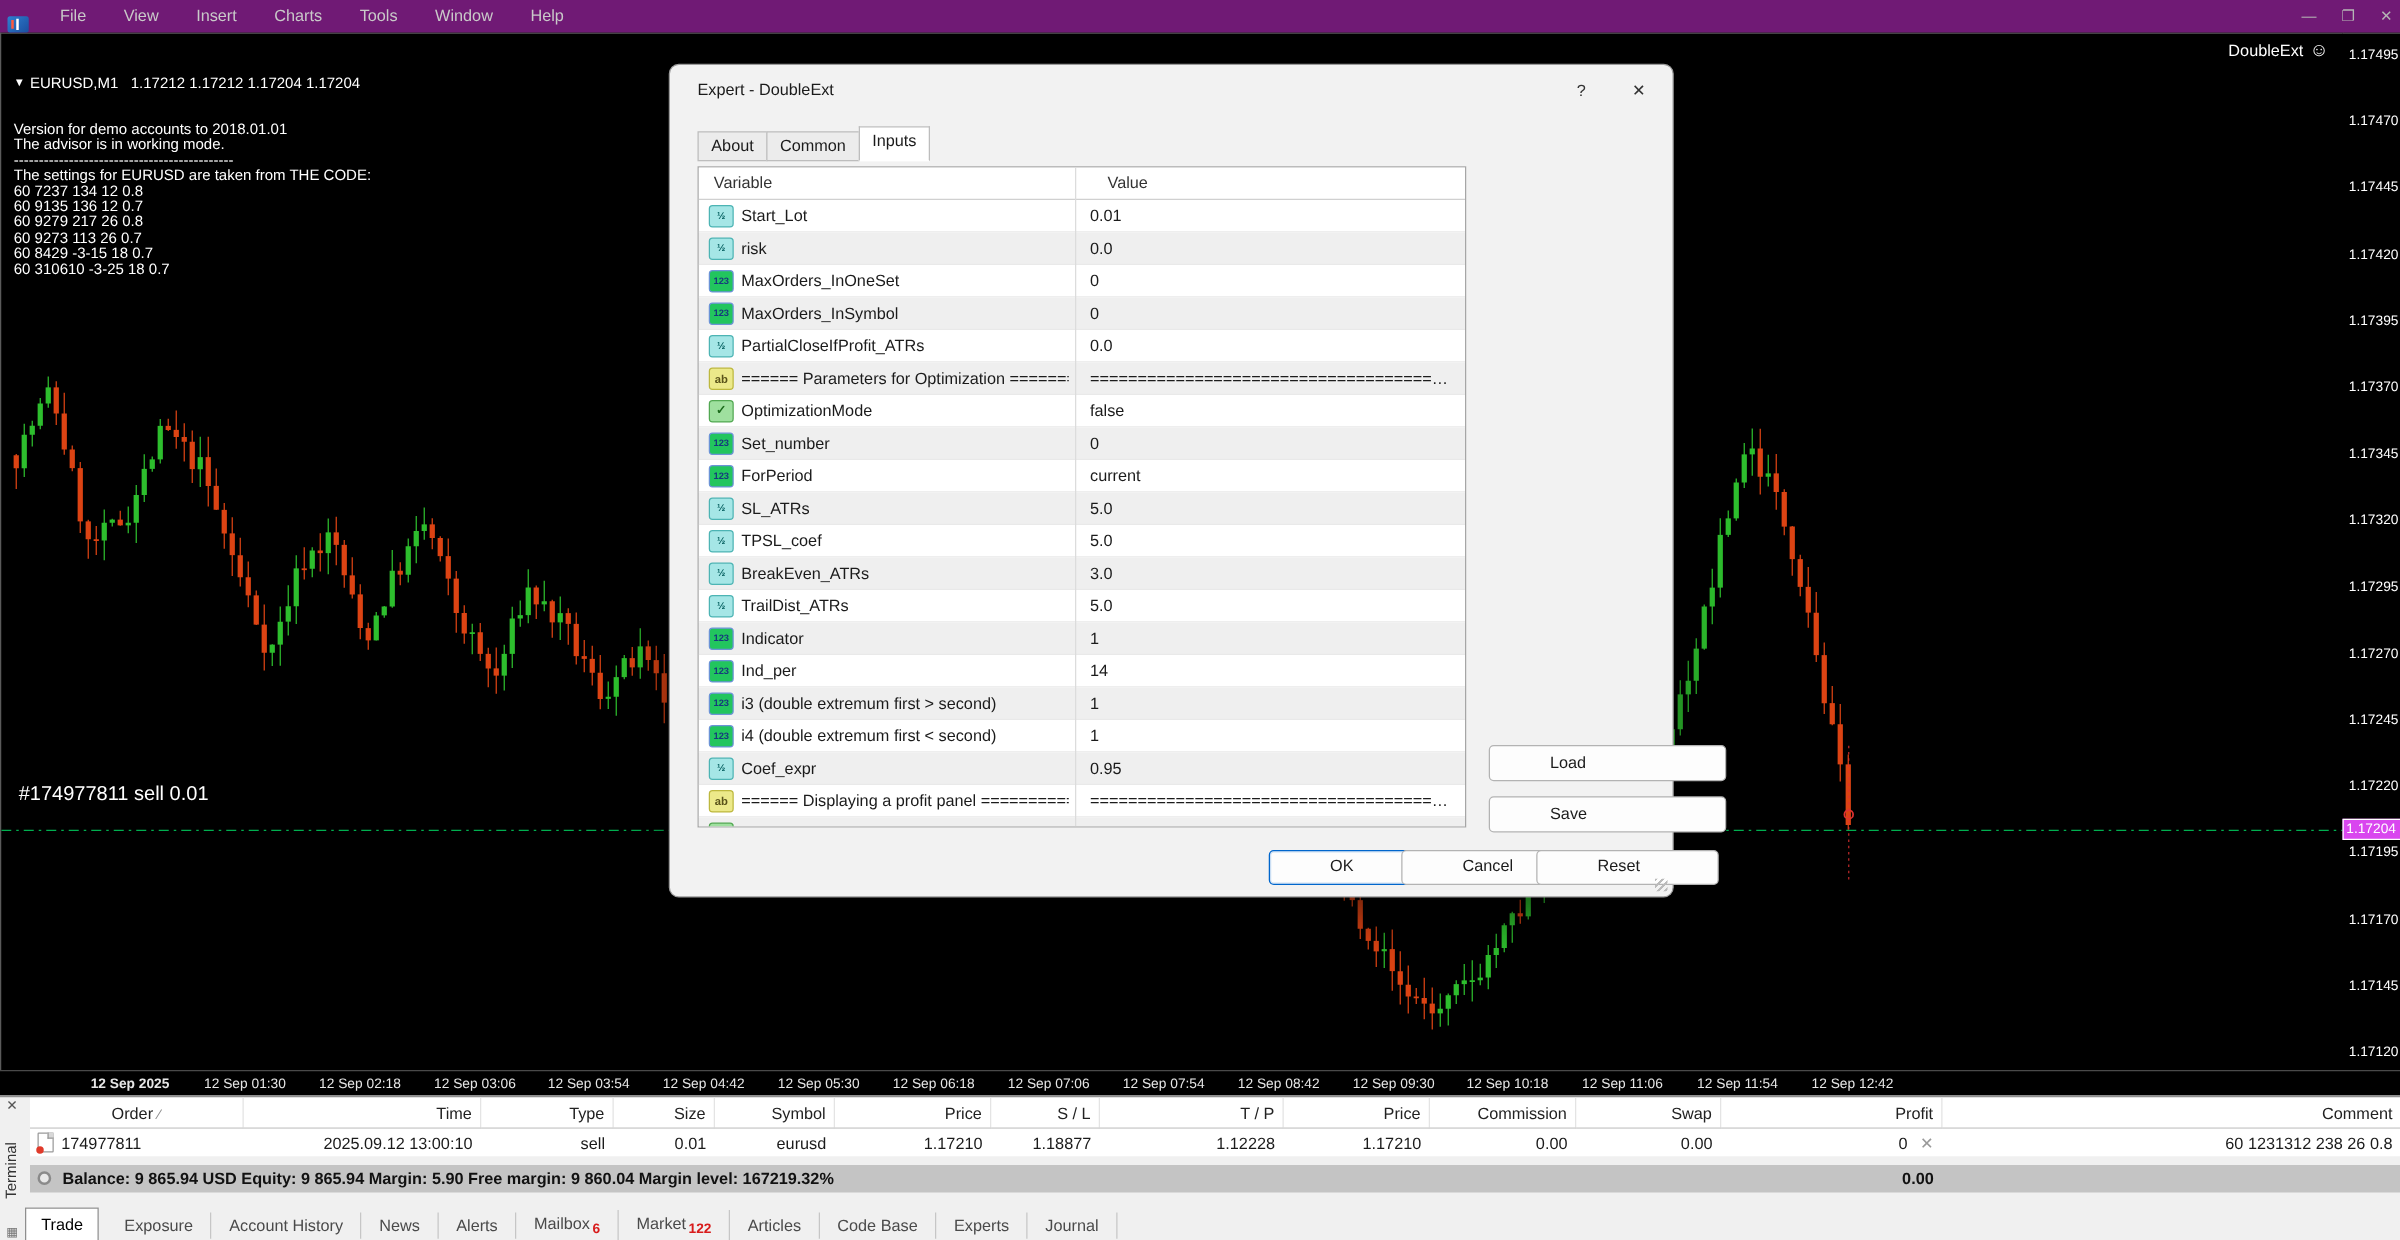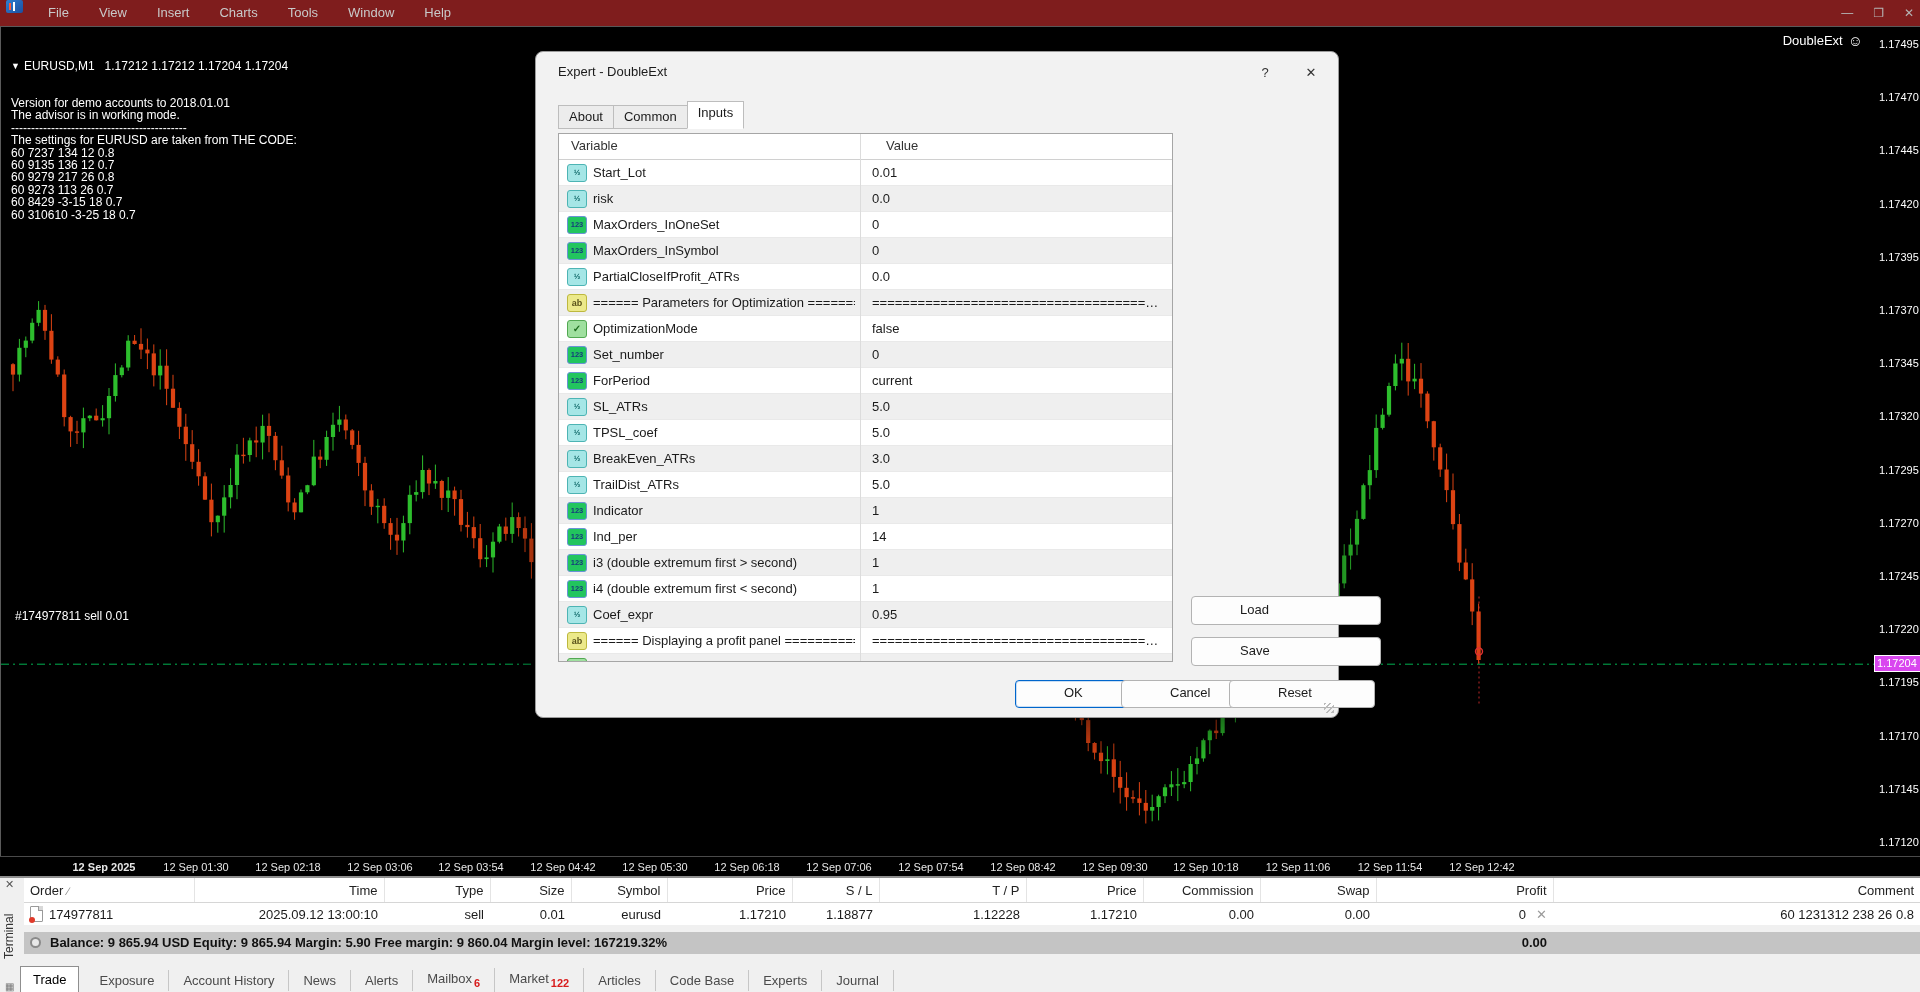--- a/index.html
+++ b/index.html
@@ -1,38 +1,38 @@
 <!DOCTYPE html>
 <html><head>
 <meta charset="utf-8">
 <style>
   html,body{margin:0;padding:0;background:#000;}
   #screen{position:relative;width:1920px;height:992px;overflow:hidden;background:#000;
           font-family:"Liberation Sans",sans-serif;-webkit-font-smoothing:antialiased;}
 
   
-  .menubar{position:absolute;left:0;top:0;width:1920px;height:26px;background:#7f1d1d;
-           display:flex;align-items:flex-start;color:#c9c9c9;font-size:13px;z-index:40;}
+  .menubar{position:absolute;left:0;top:0;width:1920px;height:26px;background:#701a75;
+           display:flex;align-items:flex-end;color:#c9c9c9;font-size:13px;z-index:40;}
   .app-icon{width:17px;height:13px;margin:0 10px 0 6px;border-radius:2px;
             background:linear-gradient(135deg,#2f7fd0,#1b4fa0);position:relative;flex:0 0 auto;}
   .app-icon:before{content:"";position:absolute;left:3px;top:3px;width:2px;height:7px;background:#ff5a3c;}
   .app-icon:after{content:"";position:absolute;left:7px;top:2px;width:2px;height:9px;background:#fff;}
   .menu-item{padding:0 15px;height:26px;line-height:26px;cursor:default;}
   .win-controls{position:absolute;right:6px;top:0;height:26px;display:flex;align-items:center;gap:20px;
                 color:#b5b5b5;font-size:12px;}
   .win-controls span{cursor:default;}
 
   
   .chart{position:absolute;left:0;top:26px;width:1874px;height:830px;background:#000;
          border-top:1px solid #5a5a5a;border-left:1px solid #5a5a5a;z-index:1;}
   #chart-svg{position:absolute;left:0;top:0;}
   .overlay{position:absolute;left:10px;top:8px;color:#fff;font-size:12px;line-height:12.4px;z-index:3;white-space:pre;}
   .overlay .sym{display:block;}
   .overlay .tri{font-size:9px;vertical-align:1px;margin-right:4px;}
-  .pos-label{position:absolute;left:14px;top:582px;color:#fff;font-size:12px;z-index:3;}
+  .pos-label{position:absolute;left:14px;top:600px;color:#fff;font-size:16px;z-index:3;}
   .ea-badge{position:absolute;right:12px;top:6px;color:#fff;font-size:13px;z-index:3;display:flex;align-items:center;gap:5px;}
   .ea-badge .smiley{font-size:15px;line-height:13px;}
 
   
   .price-axis{position:absolute;left:1874px;top:26px;width:46px;height:830px;background:#000;
               border-top:1px solid #5a5a5a;color:#fff;font-size:11px;z-index:2;}
   .price-axis .plabel{position:absolute;left:5px;width:44px;}
   .price-tag{position:absolute;left:0px;top:628px;width:43px;height:15px;border:1px solid #fff;background:#d946ef;
              color:#fff;font-size:11px;line-height:15px;padding-left:2px;z-index:3;}
 
@@ -89,21 +89,21 @@
             border-top:2px solid #8f8f8f;z-index:10;font-size:13px;color:#1b1b1b;}
   .t-strip{position:absolute;left:0;top:0;width:24px;height:116px;background:#f0f0f0;}
   .t-strip .strip-close{position:absolute;left:5px;top:0px;font-size:11px;color:#555;cursor:default;}
   .t-strip .strip-label{position:absolute;left:2px;top:18px;width:20px;height:80px;
       writing-mode:vertical-rl;transform:rotate(180deg);font-size:12px;color:#333;text-align:center;}
   .t-strip .strip-grid{position:absolute;left:5px;bottom:2px;font-size:10px;color:#777;}
   .t-main{position:absolute;left:24px;top:0;width:1896px;}
   table.orders{border-collapse:collapse;table-layout:fixed;width:1896px;background:#fff;}
   table.orders th{font-weight:normal;color:#222;text-align:right;padding:5px 6px 4px 6px;
                   border-right:1px solid #e4e4e4;border-bottom:1px solid #d6d6d6;white-space:nowrap;overflow:hidden;}
-  table.orders th:first-child{text-align:left;}
+  table.orders th:first-child{text-align:center;}
   table.orders th:last-child{border-right:none;}
   table.orders td{text-align:right;padding:3px 6px;white-space:nowrap;overflow:hidden;}
   table.orders td:first-child{text-align:left;}
   .order-cell{display:flex;align-items:center;gap:6px;}
   .doc-icon{width:11px;height:14px;background:#fff;border:1px solid #9a9a9a;border-radius:1px;position:relative;flex:0 0 auto;}
   .doc-icon:before{content:"";position:absolute;right:-1px;top:-1px;width:4px;height:4px;background:#d8d8d8;border-left:1px solid #9a9a9a;border-bottom:1px solid #9a9a9a;}
   .doc-icon:after{content:"";position:absolute;left:-2px;bottom:-2px;width:6px;height:6px;border-radius:50%;background:#e03a2a;}
   .sort-glyph{color:#888;font-size:11px;margin-left:4px;}
   .close-x{color:#9a9a9a;margin-left:10px;cursor:default;}
   .balance-row{position:absolute;left:24px;top:54px;width:1896px;height:22px;background:#c4c4c4;

